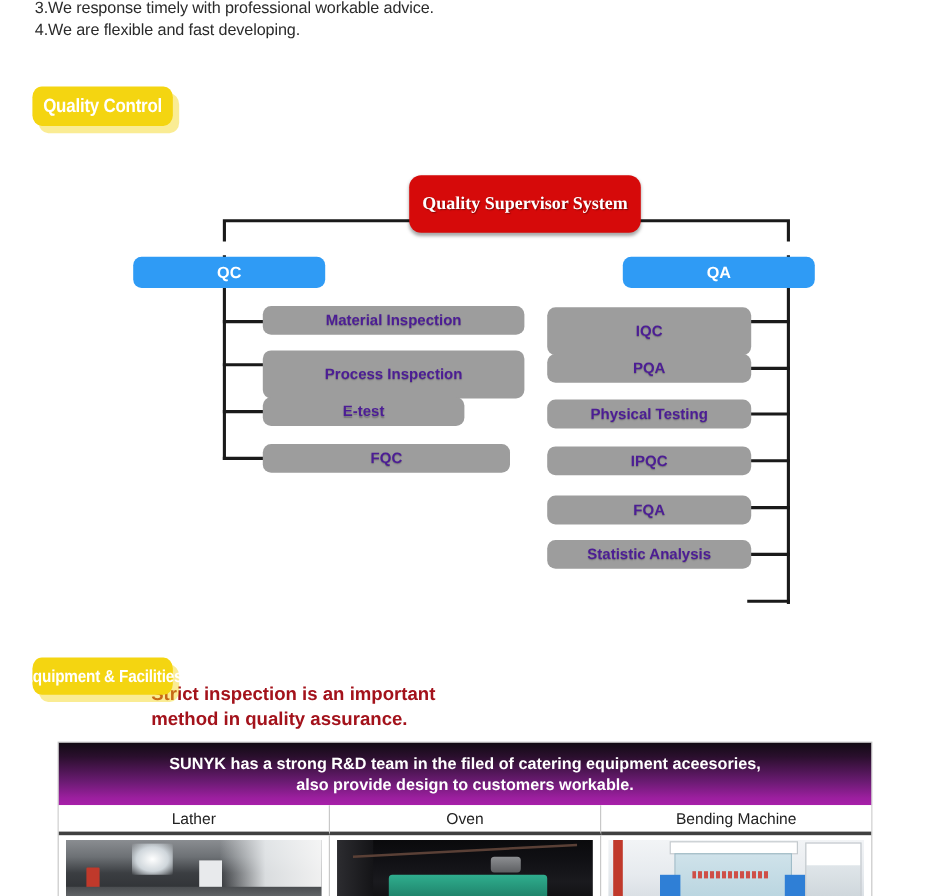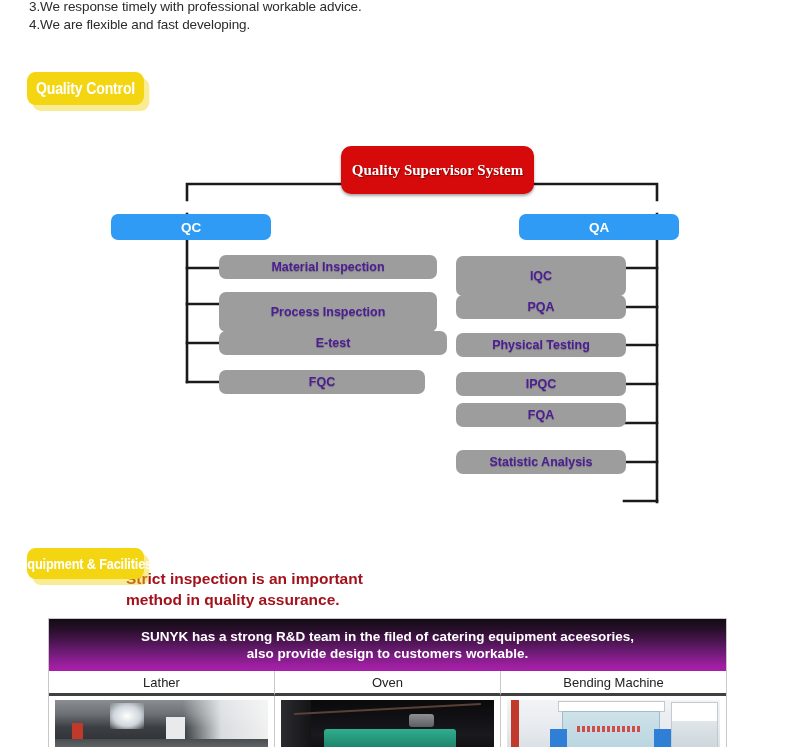--- a/index.html
+++ b/index.html
@@ -327,40 +327,40 @@
   <div class="node node-branch" style="left:519px; top:84px; width:160px; height:26px;">
     <span class="node-label">QA</span>
   </div>
 
   <div class="node node-leaf" style="left:219px; top:125px; width:218px; height:24px;">
     <span class="node-label">Material Inspection</span>
   </div>
   <div class="node node-leaf" style="left:219px; top:162px; width:218px; height:40px;">
     <span class="node-label">Process Inspection</span>
   </div>
-  <div class="node node-leaf" style="left:219px; top:201px; width:228px; height:24px;text-align:right;">
+  <div class="node node-leaf" style="left:219px; top:201px; width:168px; height:24px;text-align:right;">
     <span class="node-label">E-test</span>
   </div>
   <div class="node node-leaf" style="left:219px; top:240px; width:206px; height:24px;">
     <span class="node-label">FQC</span>
   </div>
 
   <div class="node node-leaf" style="left:456px; top:126px; width:170px; height:40px;">
     <span class="node-label">IQC</span>
   </div>
   <div class="node node-leaf" style="left:456px; top:165px; width:170px; height:24px;">
     <span class="node-label">PQA</span>
   </div>
   <div class="node node-leaf" style="left:456px; top:203px; width:170px; height:24px;">
     <span class="node-label">Physical Testing</span>
   </div>
   <div class="node node-leaf" style="left:456px; top:242px; width:170px; height:24px;">
     <span class="node-label">IPQC</span>
   </div>
-  <div class="node node-leaf" style="left:456px; top:273px; width:170px; height:24px;">
+  <div class="node node-leaf" style="left:456px; top:283px; width:170px; height:24px;">
     <span class="node-label">FQA</span>
   </div>
   <div class="node node-leaf" style="left:456px; top:320px; width:170px; height:24px;">
     <span class="node-label">Statistic Analysis</span>
   </div>
 
   <div id="org-tagline">
     <div class="tagline-line">Strict inspection is an important</div>
     <div class="tagline-line">method in quality assurance.</div>
   </div>

